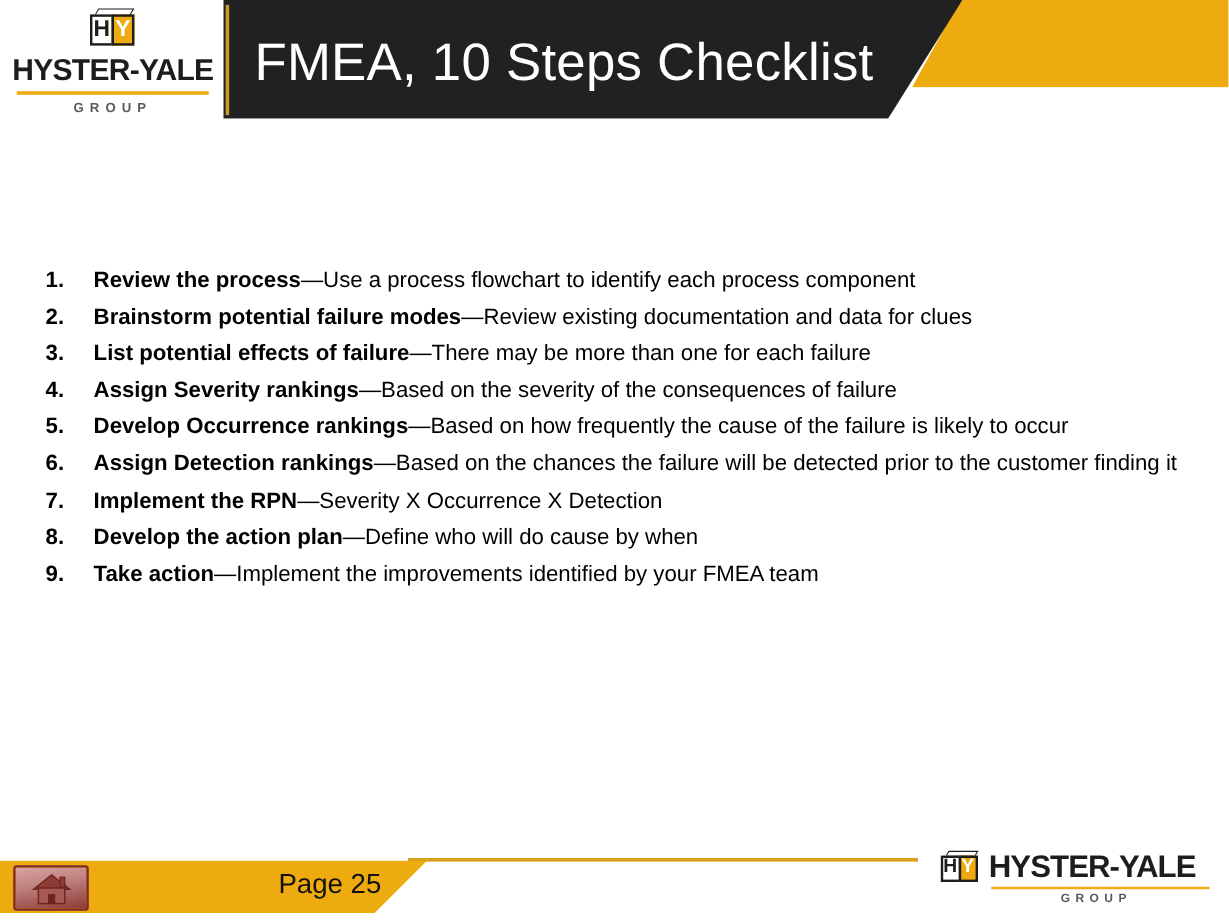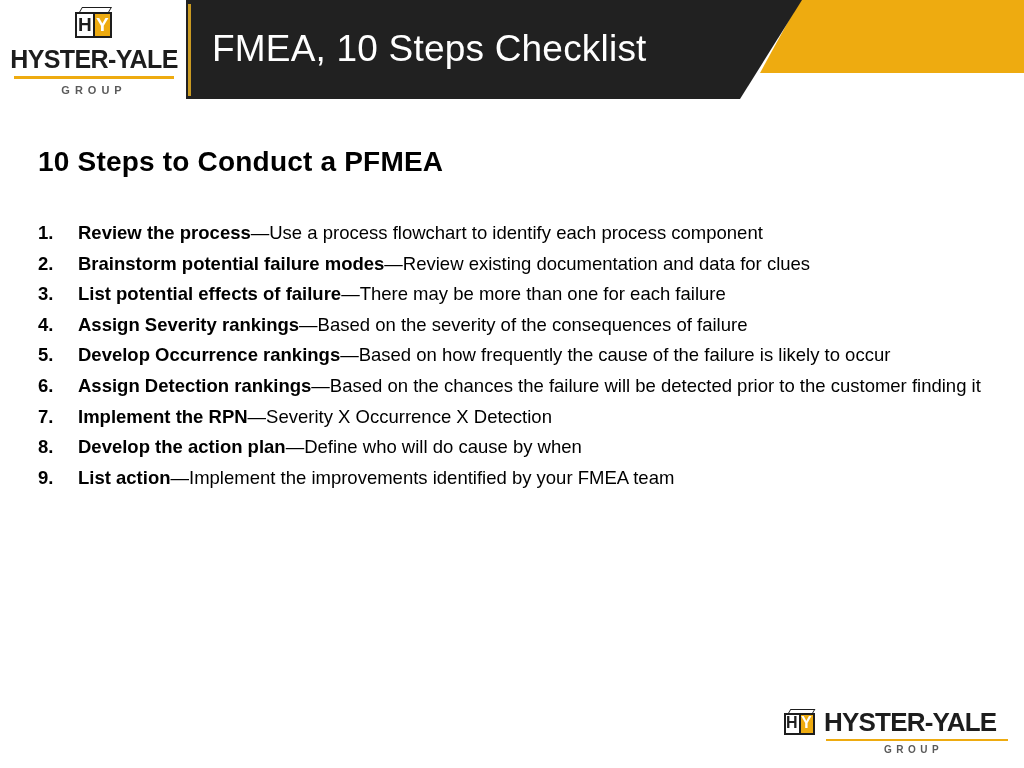--- a/index.html
+++ b/index.html
@@ -51,21 +51,21 @@
     top: 4px;
     width: 3px;
     height: 92px;
     background: #c99a22;
   }
   .header-title {
     position: absolute;
     left: 212px;
     top: 28px;
     color: #ffffff;
-    font-size: 37px;
+    font-size: 44px;
     font-weight: 400;
     letter-spacing: 0.2px;
     white-space: nowrap;
   }
 
   
   .logo-topleft {
     position: absolute;
     left: 8px;
     top: 6px;
@@ -327,34 +327,50 @@
       <div class="cube-left"></div>
       <div class="cube-right"></div>
       <div class="letter-h">H</div>
       <div class="letter-y">Y</div>
     </div>
     <div class="logo-wordmark">HYSTER-YALE</div>
     <div class="logo-rule"></div>
     <div class="logo-sub">GROUP</div>
   </div>
 
-  <div class="body-heading">10 Steps to Conduct a PFMEA</div>
 
   <ol class="steps-list">
     <li><span class="step-num">1.</span><span class="step-term">Review the process</span><span class="step-desc">—Use a process flowchart to identify each process component</span></li>
     <li><span class="step-num">2.</span><span class="step-term">Brainstorm potential failure modes</span><span class="step-desc">—Review existing documentation and data for clues</span></li>
     <li><span class="step-num">3.</span><span class="step-term">List potential effects of failure</span><span class="step-desc">—There may be more than one for each failure</span></li>
     <li><span class="step-num">4.</span><span class="step-term">Assign Severity rankings</span><span class="step-desc">—Based on the severity of the consequences of failure</span></li>
     <li><span class="step-num">5.</span><span class="step-term">Develop Occurrence rankings</span><span class="step-desc">—Based on how frequently the cause of the failure is likely to occur</span></li>
     <li><span class="step-num">6.</span><span class="step-term">Assign Detection rankings</span><span class="step-desc">—Based on the chances the failure will be detected prior to the customer finding it</span></li>
     <li><span class="step-num">7.</span><span class="step-term">Implement the RPN</span><span class="step-desc">—Severity X Occurrence X Detection</span></li>
     <li><span class="step-num">8.</span><span class="step-term">Develop the action plan</span><span class="step-desc">—Define who will do cause by when</span></li>
-    <li><span class="step-num">9.</span><span class="step-term">List action</span><span class="step-desc">—Implement the improvements identified by your FMEA team</span></li>
+    <li><span class="step-num">9.</span><span class="step-term">Take action</span><span class="step-desc">—Implement the improvements identified by your FMEA team</span></li>
   </ol>
 
+  <div class="footer-zone">
+    <div class="footer-rule"></div>
+    <div class="footer-bar"></div>
+
+    <div class="home-button">
+      <span>
+        <svg width="34" height="28" viewBox="0 0 34 28" aria-hidden="true">
+          <polygon points="17,2 32,14 2,14" fill="#8e3a36" stroke="#6d2522" stroke-width="1.2"></polygon>
+          <rect x="6" y="13" width="22" height="13" fill="#a65a56" stroke="#6d2522" stroke-width="1.2"></rect>
+          <rect x="24" y="4" width="4" height="8" fill="#8e3a36" stroke="#6d2522" stroke-width="1"></rect>
+          <rect x="14" y="18" width="6" height="8" fill="#6d2522"></rect>
+        </svg>
+      </span>
+    </div>
+
+    <div class="page-label">Page 25</div>
+  </div>
 
   <div class="logo-bottomright">
     <div class="br-row">
       <div class="br-mark">
         <div class="cube-topface"></div>
         <div class="cube-left"></div>
         <div class="cube-right"></div>
         <div class="letter-h">H</div>
         <div class="letter-y">Y</div>
       </div>

